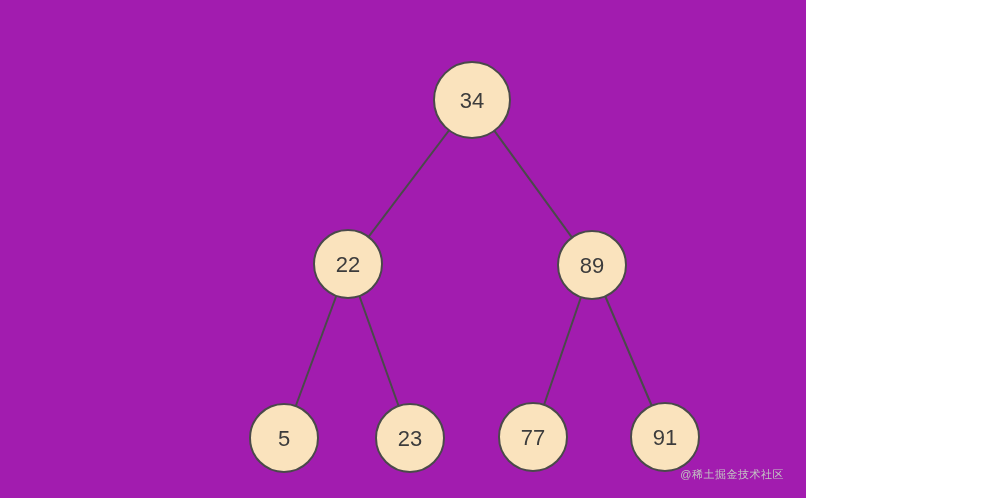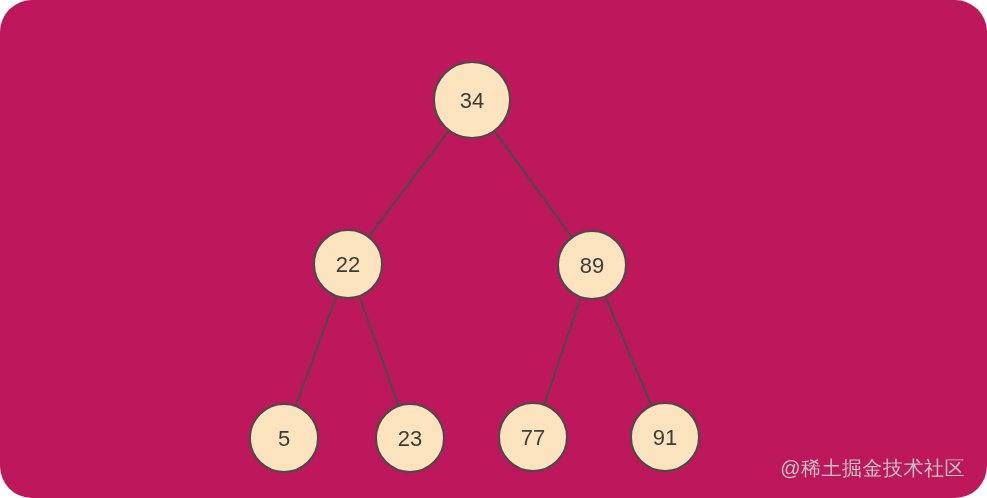--- a/index.html
+++ b/index.html
@@ -3,44 +3,43 @@
 <meta charset="utf-8">
 <style>
   html, body {
     margin: 0;
     padding: 0;
     background: #ffffff;
     font-family: "Liberation Sans", sans-serif;
   }
   .canvas {
     position: relative;
-    width: 987px;
+    width: 806px;
     height: 498px;
-    background: #be185d;
+    background: #a21caf;
     overflow: hidden;
-    border-radius: 32px;
   }
   svg.tree {
     position: absolute;
     top: 0;
     left: 0;
     width: 987px;
     height: 498px;
     display: block;
   }
   svg.tree text.node-value {
     font-family: "Liberation Sans", sans-serif;
     font-size: 22px;
     fill: #3c3c3c;
   }
   .watermark {
     position: absolute;
     right: 22px;
     bottom: 16px;
-    font-size: 20px;
+    font-size: 11px;
     color: #c3c3c3;
     letter-spacing: 0.5px;
     user-select: none;
   }
 </style>
 </head>
 <body>
 
 <div class="canvas">
   <svg class="tree" id="tree-svg" viewBox="0 0 987 498">

